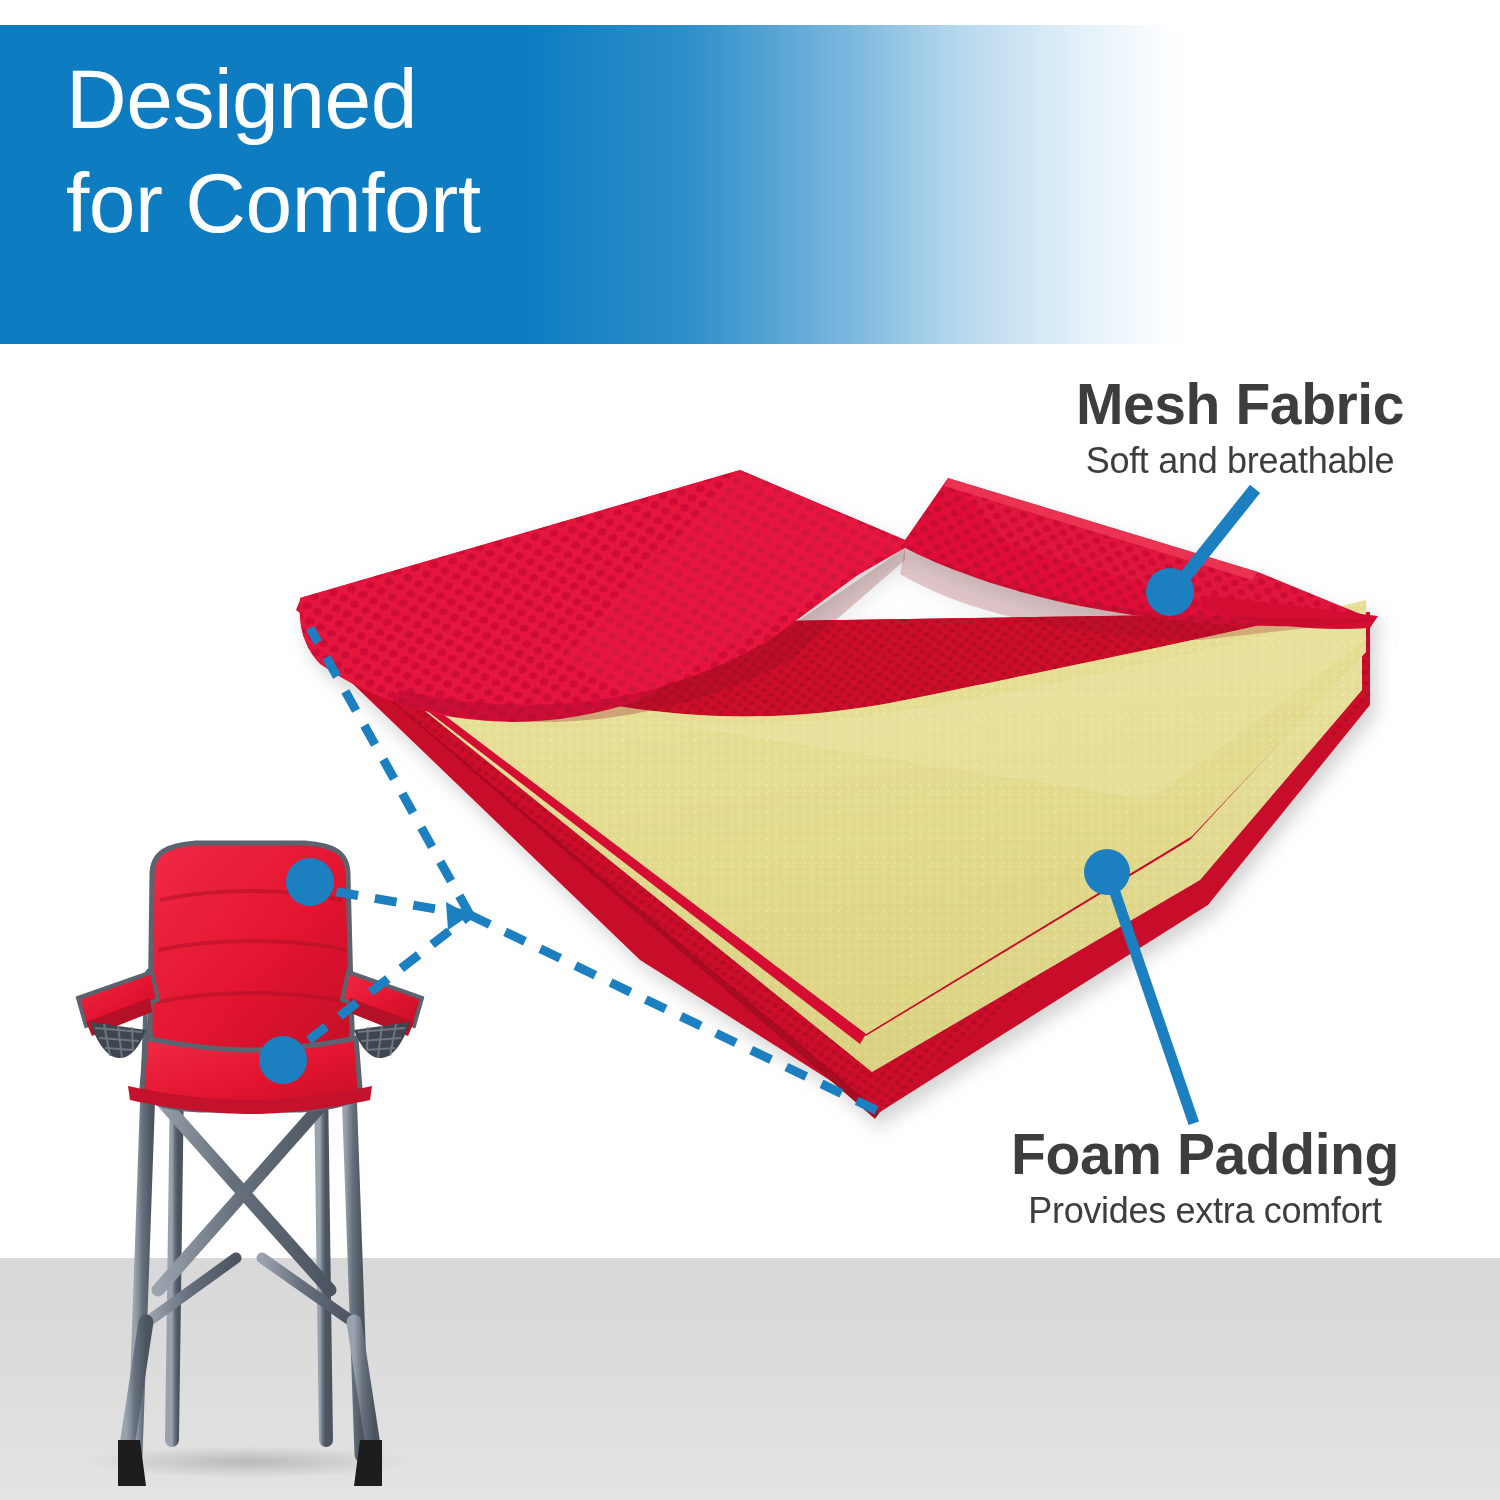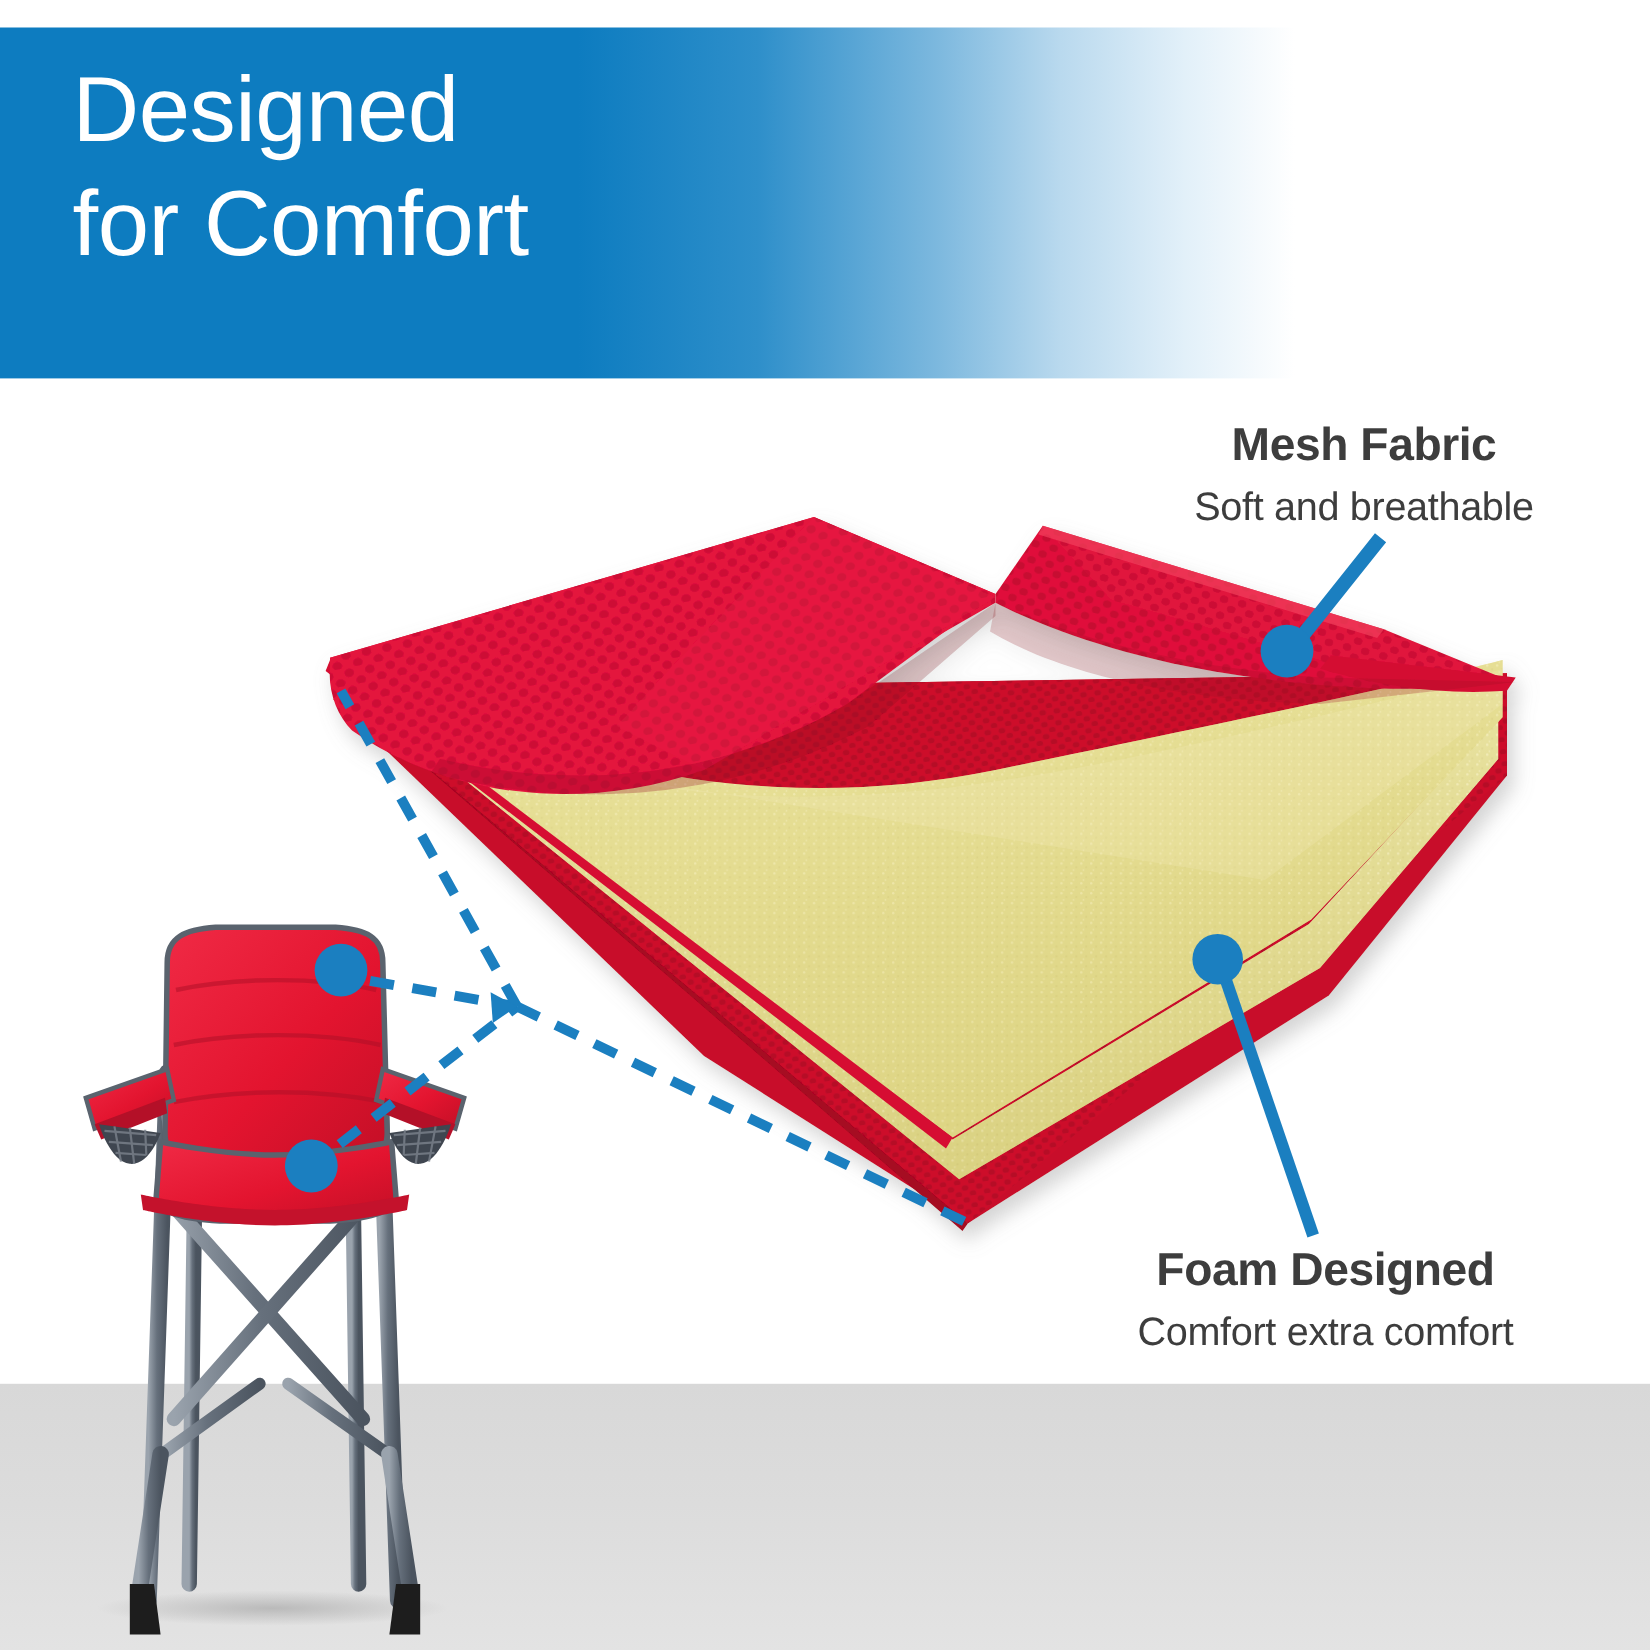--- a/index.html
+++ b/index.html
@@ -35,21 +35,21 @@
     font-size:84px;
     line-height:104px;
     font-weight:300;
     letter-spacing:-0.5px;
     white-space:pre-line;
   }
 
   
   .callout{position:absolute;text-align:center;}
   .callout .c-title{
-    font-size:42px;font-weight:bold;color:#3d3d3d;letter-spacing:-0.4px;
+    font-size:57px;font-weight:bold;color:#3d3d3d;letter-spacing:-0.4px;
     line-height:52px;
   }
   .callout .c-sub{
     font-size:36px;font-weight:400;color:#3d3d3d;letter-spacing:-0.3px;
     line-height:52px;margin-top:5px;
   }
   #callout-mesh{left:990px;top:378px;width:500px;}
   #callout-foam{left:945px;top:1128px;width:520px;}
 
   
@@ -284,17 +284,17 @@
     <div class="banner-title">Designed
 for Comfort</div>
   </div>
 
   <div class="callout" id="callout-mesh">
     <div class="c-title">Mesh Fabric</div>
     <div class="c-sub">Soft and breathable</div>
   </div>
 
   <div class="callout" id="callout-foam">
-    <div class="c-title">Foam Designed</div>
-    <div class="c-sub">Comfort extra comfort</div>
+    <div class="c-title">Foam Padding</div>
+    <div class="c-sub">Provides extra comfort</div>
   </div>
 
 </div>
 
 </body></html>

